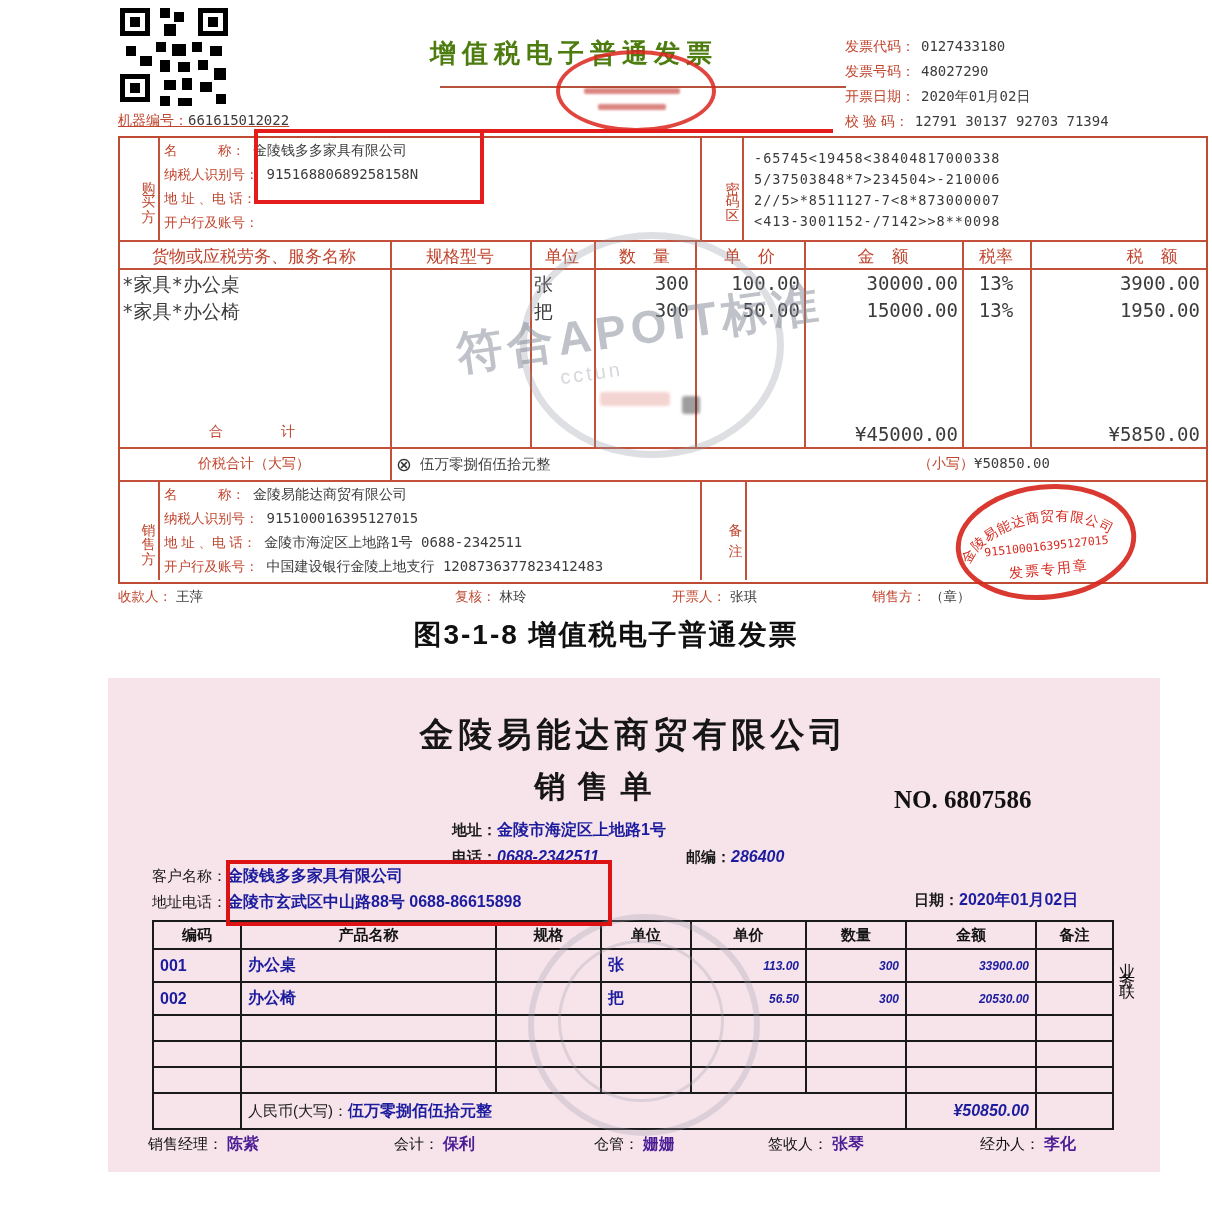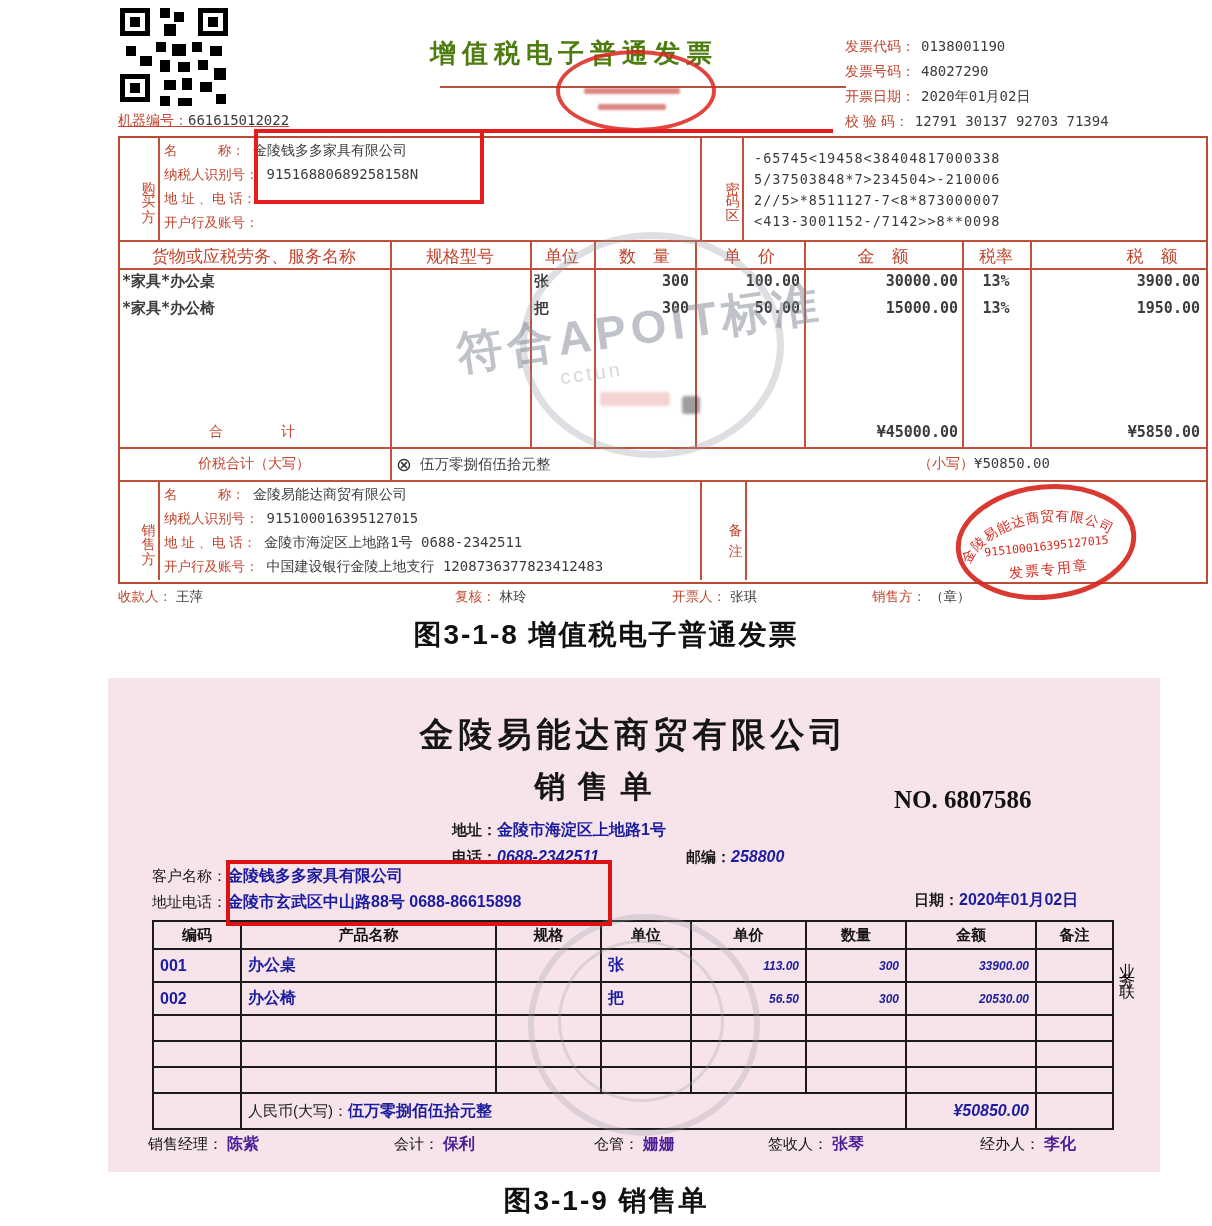--- a/index.html
+++ b/index.html
@@ -22,21 +22,21 @@
   .frame{left:118px;top:136px;width:1086px;height:444px;border:2px solid #bf4a33;}
   .hl{position:absolute;background:#c2503a;height:2px;}
   .vl{position:absolute;background:#c2503a;width:2px;}
   .vlabel{writing-mode:vertical-rl;text-orientation:upright;color:#c0452e;font-size:14px;text-align:center;}
   .fldrow{white-space:nowrap;font-size:13.5px;}
   .fldrow .lab{color:#c0452e;margin-right:8px;}
   .fldrow .val{font-family:"DejaVu Sans Mono",monospace;color:#3c3c3c;font-size:14px;}
   .pwd{font-family:"DejaVu Sans Mono",monospace;color:#3a3a3a;font-size:13.5px;line-height:21px;
        letter-spacing:1px;white-space:nowrap;}
   .hcell{position:absolute;top:245px;height:20px;color:#c0452e;font-size:17px;text-align:center;}
-  .icell{position:absolute;height:20px;font-family:"DejaVu Sans Mono",monospace;color:#3c3c3c;font-size:15px;font-weight:bold;}
+  .icell{position:absolute;height:20px;font-family:"DejaVu Sans Mono",monospace;color:#3c3c3c;font-size:19px;}
   .tr1{top:272px;} .tr2{top:299px;}
   .c-name{left:122px;width:264px;text-align:left;}
   .c-unit{left:534px;width:56px;text-align:left;}
   .c-qty{left:596px;width:93px;text-align:right;}
   .c-price{left:699px;width:101px;text-align:right;}
   .c-amt{left:806px;width:152px;text-align:right;}
   .c-rate{left:964px;width:64px;text-align:center;}
   .c-tax{left:1032px;width:168px;text-align:right;}
   .sum-label{left:120px;top:423px;width:268px;text-align:center;color:#c0452e;font-size:14px;letter-spacing:4px;}
   .grand-label{left:120px;top:455px;width:268px;text-align:center;color:#c0452e;font-size:14px;}
@@ -125,21 +125,21 @@
     </div>
 
     <div class="abs inv-title">增值税电子普通发票</div>
     <div class="abs title-rule"></div>
     <div class="abs issuer-stamp">
       <div class="ln" style="left:24px;top:34px;width:96px;height:6px;"></div>
       <div class="ln" style="left:38px;top:50px;width:68px;height:6px;"></div>
     </div>
 
     <div class="abs hdr-fields">
-      <div><span class="lab">发票代码：</span><span class="val">0138001190</span></div>
+      <div><span class="lab">发票代码：</span><span class="val">0127433180</span></div>
       <div><span class="lab">发票号码：</span><span class="val">48027290</span></div>
       <div><span class="lab">开票日期：</span><span class="val">2020年01月02日</span></div>
       <div><span class="lab">校 验 码：</span><span class="val">12791 30137 92703 71394</span></div>
     </div>
 
     <div class="abs frame"></div>
     <div class="hl" style="left:120px;top:240px;width:1086px;"></div>
     <div class="hl" style="left:120px;top:268px;width:1086px;"></div>
     <div class="hl" style="left:120px;top:447px;width:1086px;"></div>
     <div class="hl" style="left:120px;top:480px;width:1086px;"></div>
@@ -272,21 +272,21 @@
     <div class="abs so-doc">销售单</div>
     <div class="abs so-no">NO. 6807586</div>
 
     <div class="abs so-line" style="left:344px;top:142px;">
       <span class="blk" style="font-weight:bold;">地址：</span><span class="blue">金陵市海淀区上地路1号</span>
     </div>
     <div class="abs so-line" style="left:344px;top:170px;">
       <span class="blk" style="font-weight:bold;">电话：</span><span class="blue" style="font-style:italic;">0688-2342511</span>
     </div>
     <div class="abs so-line" style="left:578px;top:170px;">
-      <span class="blk" style="font-weight:bold;">邮编：</span><span class="blue" style="font-style:italic;">258800</span>
+      <span class="blk" style="font-weight:bold;">邮编：</span><span class="blue" style="font-style:italic;">286400</span>
     </div>
 
     <div class="abs so-line" style="left:44px;top:188px;">
       <span class="blk">客户名称：</span><span class="blue">金陵钱多多家具有限公司</span>
     </div>
     <div class="abs so-line" style="left:44px;top:214px;">
       <span class="blk">地址电话：</span><span class="blue">金陵市玄武区中山路88号 0688-86615898</span>
     </div>
     <div class="abs so-redbox"></div>
 
@@ -390,15 +390,14 @@
       <span class="lab">签收人：</span><span class="val">张琴</span>
     </div>
     <div class="abs sig" style="left:872px;">
       <span class="lab">经办人：</span><span class="val">李化</span>
     </div>
 
     <div class="abs so-wm" style="left:420px;top:236px;width:220px;height:210px;"></div>
     <div class="abs so-wm" style="left:450px;top:262px;width:160px;height:156px;border-width:3px;"></div>
   </section>
 
-  <div class="abs caption" style="top:1182px;">图3-1-9 销售单</div>
 
 </div>
 
 </body></html>

